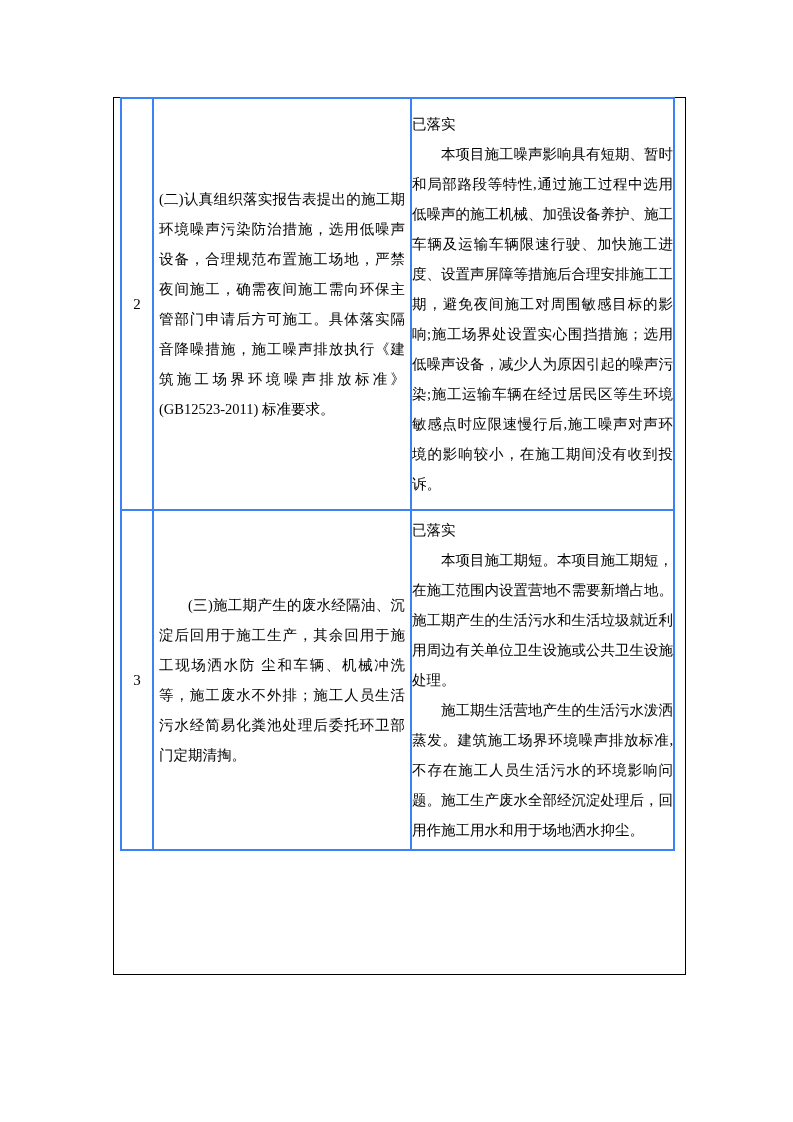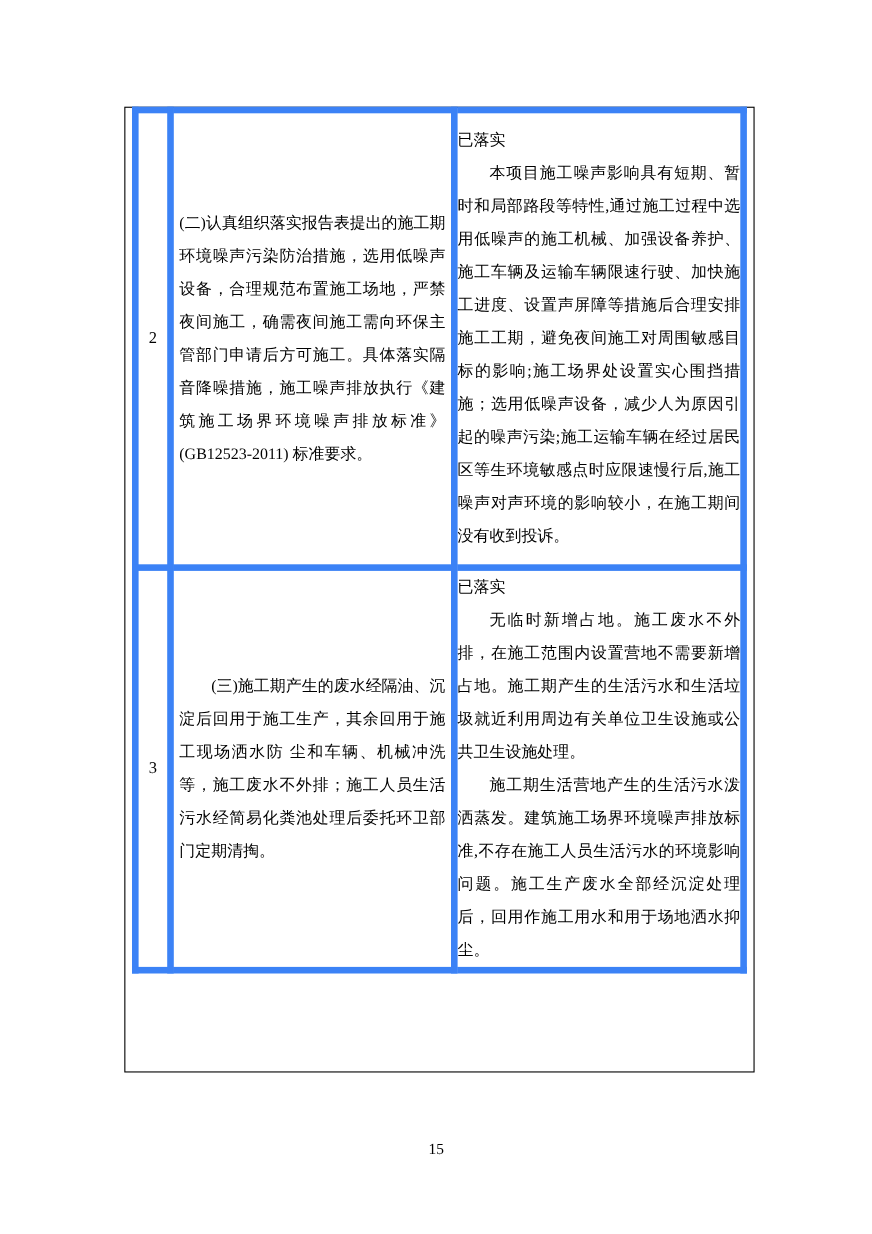--- a/index.html
+++ b/index.html
@@ -28,21 +28,21 @@
   
   table.measures {
     position: absolute;
     left: 6px;
     top: -1px;
     width: 553px;
     border-collapse: collapse;
     table-layout: fixed;
   }
   table.measures td {
-    border: 6px solid #3b82f6;
+    border: 2px solid #3b82f6;
     padding: 0;
     vertical-align: middle;
   }
   td.num-cell {
     text-align: center;
     font-size: 15px;
   }
   td.measure-cell .measure-text {
     margin: 0 5px;
     font-size: 14.5px;
@@ -107,24 +107,23 @@
         </td>
       </tr>
 
       <tr class="row-3">
         <td class="num-cell">3</td>
         <td class="measure-cell">
           <div class="measure-text indent-first">(三)施工期产生的废水经隔油、沉淀后回用于施工生产，其余回用于施工现场洒水防 尘和车辆、机械冲洗等，施工废水不外排；施工人员生活污水经简易化粪池处理后委托环卫部门定期清掏。</div>
         </td>
         <td class="detail-cell">
           <div class="status-line">已落实</div>
-          <p class="detail-para">无临时新增占地。施工废水不外排，在施工范围内设置营地不需要新增占地。施工期产生的生活污水和生活垃圾就近利用周边有关单位卫生设施或公共卫生设施处理。</p>
+          <p class="detail-para">本项目施工期短。本项目施工期短，在施工范围内设置营地不需要新增占地。施工期产生的生活污水和生活垃圾就近利用周边有关单位卫生设施或公共卫生设施处理。</p>
           <p class="detail-para">施工期生活营地产生的生活污水泼洒蒸发。建筑施工场界环境噪声排放标准,不存在施工人员生活污水的环境影响问题。施工生产废水全部经沉淀处理后，回用作施工用水和用于场地洒水抑尘。</p>
         </td>
       </tr>
 
     </tbody>
       </table>
   </div>
 
-  <div class="page-number">15</div>
 
 </div>
 
 </body></html>

